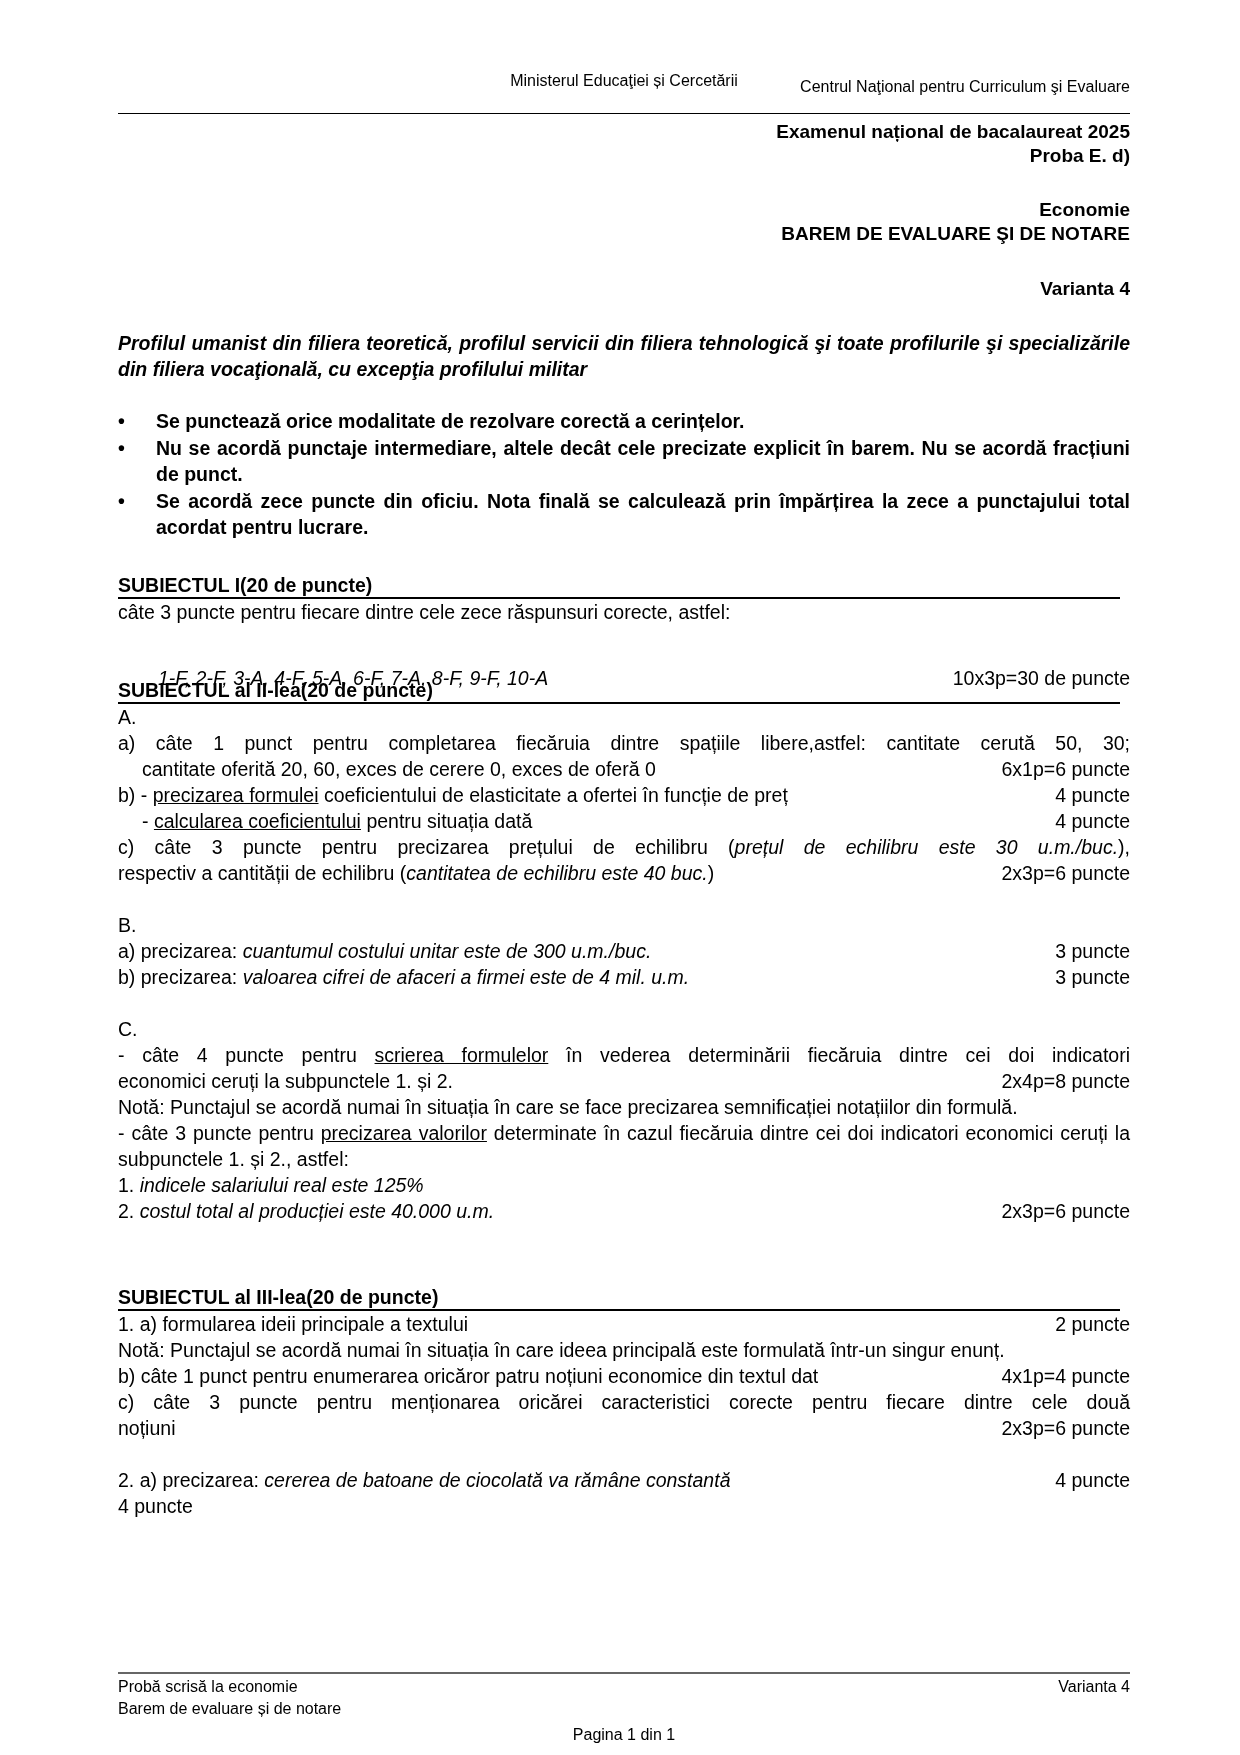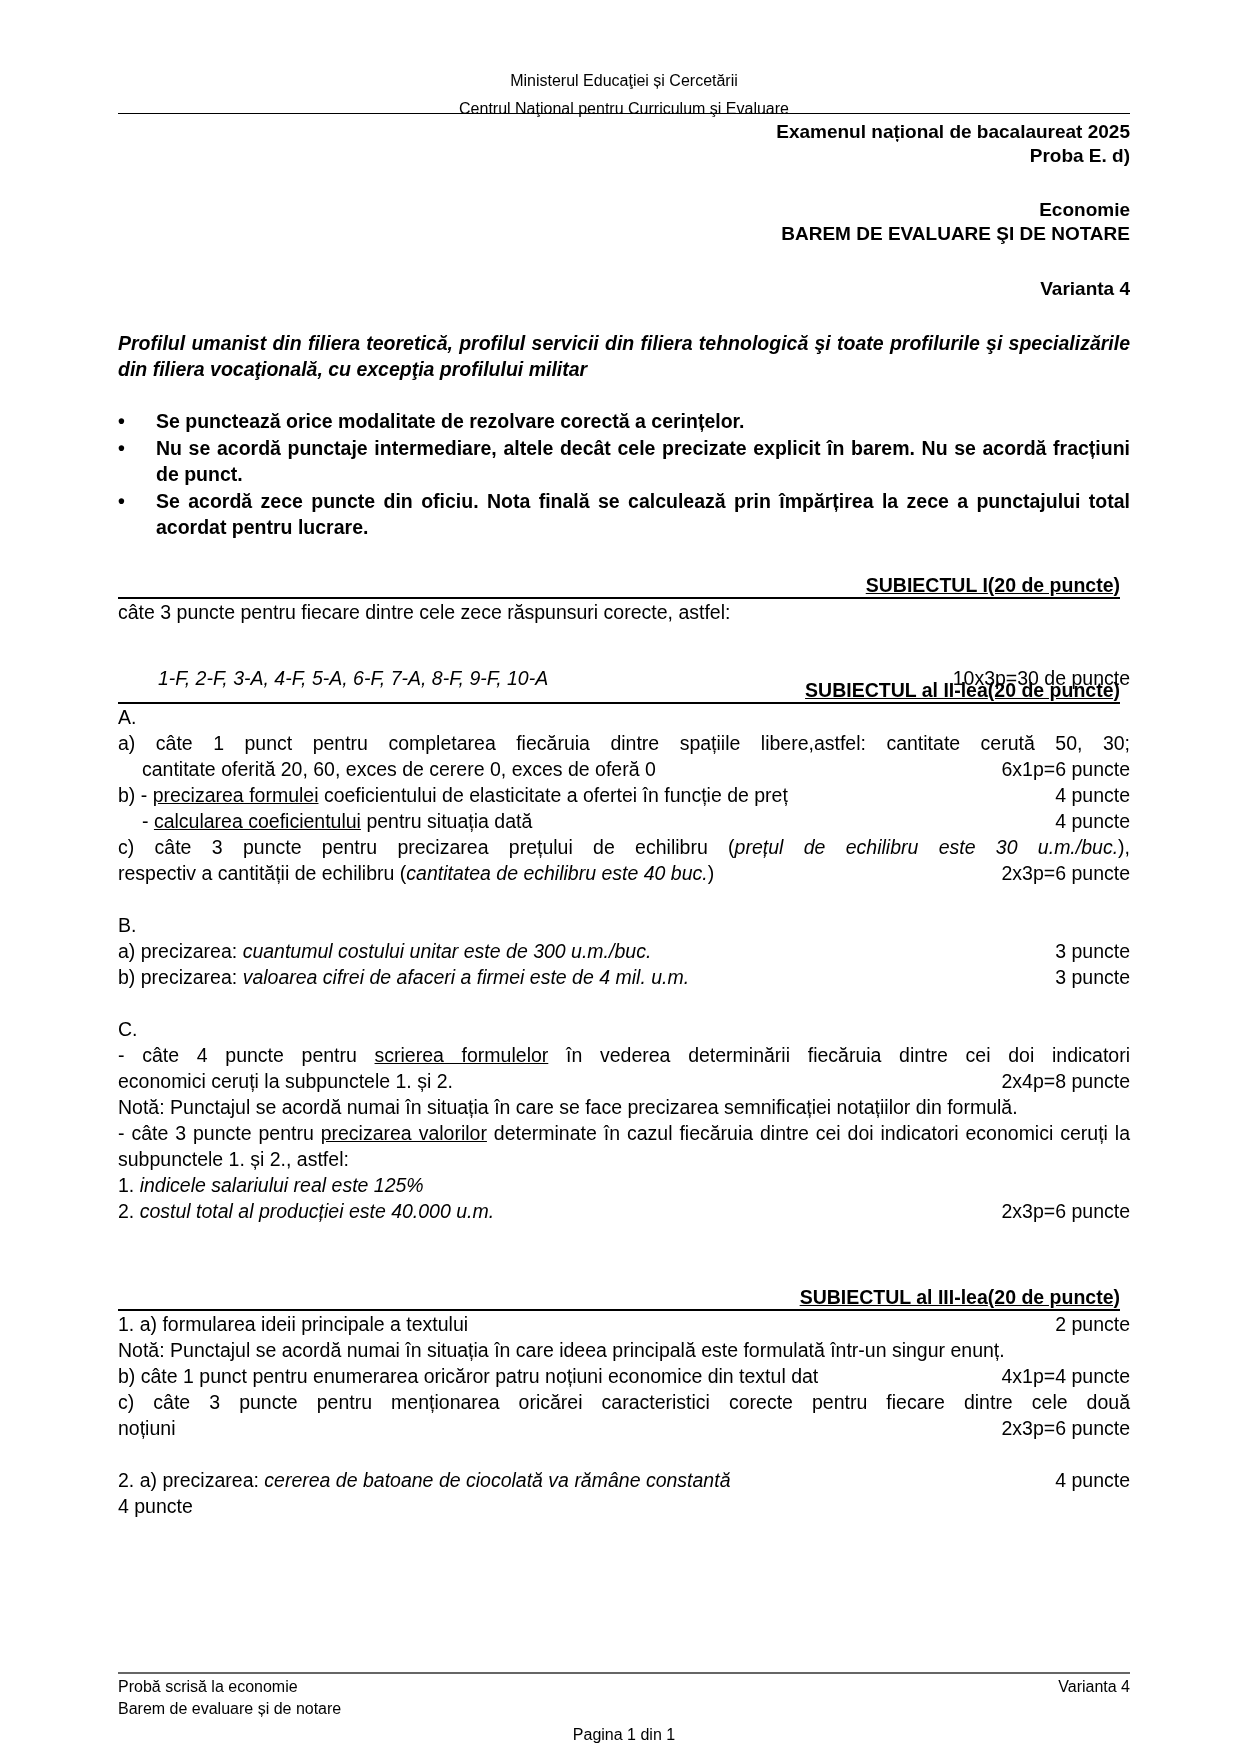--- a/index.html
+++ b/index.html
@@ -1,30 +1,30 @@
 <!DOCTYPE html>
 <html><head>
 <meta charset="utf-8">
 <style>
   html, body { margin: 0; padding: 0; background: #ffffff; }
   body { width: 1240px; height: 1755px; position: relative; overflow: hidden;
          font-family: "Liberation Sans", sans-serif; color: #000; }
   .page { position: absolute; left: 118px; top: 0; width: 1012px; }
   .hdr-small { text-align: center; font-size: 16px; line-height: 20px; }
   #hdr-line1 { position: absolute; top: 71px; left: 0; width: 100%; }
-  #hdr-line2 { position: absolute; top: 99px; left: 0; width: 100%; }
+  #hdr-line2 { position: absolute; top: 77px; left: 0; width: 100%; text-align: right; }
   .hr-top { position: absolute; top: 113px; left: 0; width: 100%; border-top: 1.5px solid #000; }
   .title { position: absolute; left: 0; width: 100%; text-align: right; font-weight: bold; font-size: 19px; line-height: 24px; }
   .variant { position: absolute; top: 278px; right: 0; font-weight: bold; font-size: 19px; }
   .profile { position: absolute; top: 330px; left: 0; width: 100%; font-weight: bold; font-style: italic; font-size: 19.5px; line-height: 26px; text-align: justify; }
   .rules { position: absolute; top: 408px; left: 0; width: 100%; margin: 0; padding: 0; list-style: none; }
   .rules li { position: relative; padding-left: 38px; font-weight: bold; font-size: 19.5px; line-height: 26px; text-align: justify; margin-bottom: 1px; }
   .rules li .bullet { position: absolute; left: 0; top: 0; }
   .block { position: absolute; left: 0; width: 100%; font-size: 19.5px; line-height: 26px; }
-  .sect-head { display: flex; justify-content: flex-end; font-weight: bold; text-decoration: underline; border-bottom: 2px solid #000; width: 1002px; line-height: 24px; }
+  .sect-head { display: flex; justify-content: flex-start; font-weight: bold; border-bottom: 2px solid #000; width: 1002px; line-height: 24px; }
   .row { display: flex; justify-content: space-between; align-items: baseline; }
   .row .pts { white-space: nowrap; }
   .j { text-align: justify; text-align-last: auto; }
   .jl { text-align: justify; text-align-last: justify; }
   .b { font-weight: normal; }
   .i { font-style: italic; }
   .u { text-decoration: underline; }
   .ind1 { padding-left: 40px; margin-top: 40px; }
   .ind2 { padding-left: 24px; }
   .hr-bot { position: absolute; top: 1672px; left: 0; width: 100%; border-top: 2px solid #666; }

